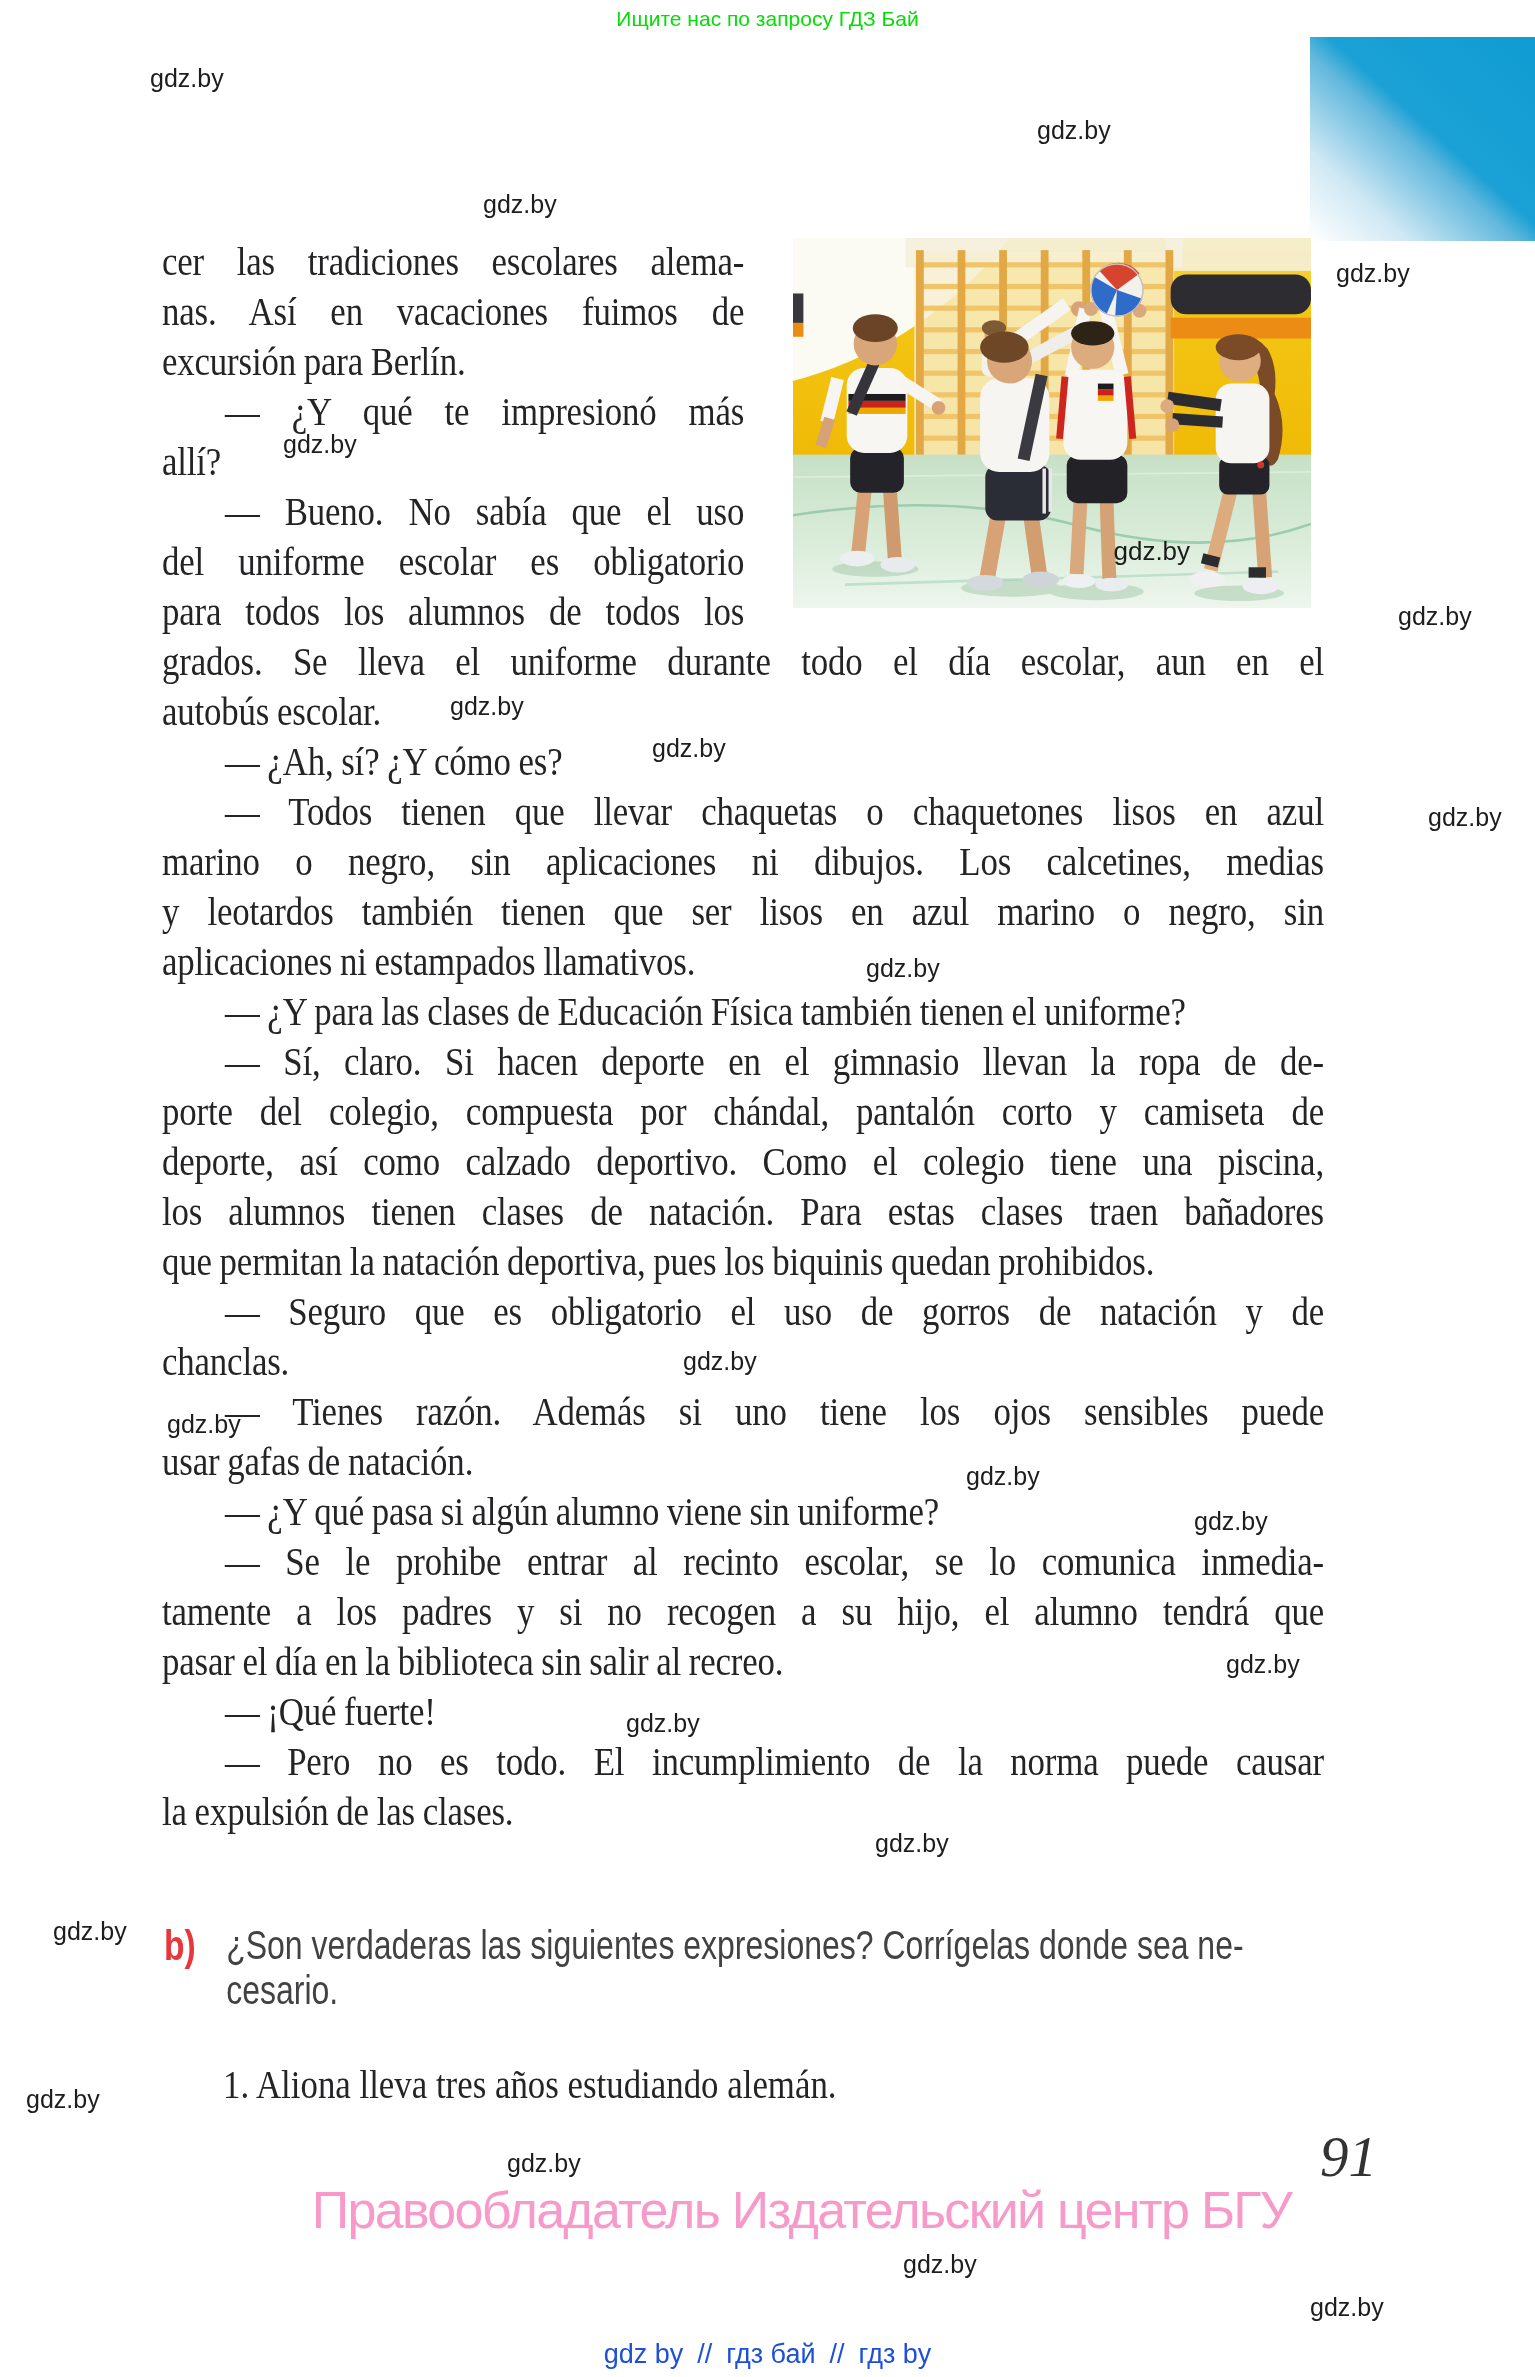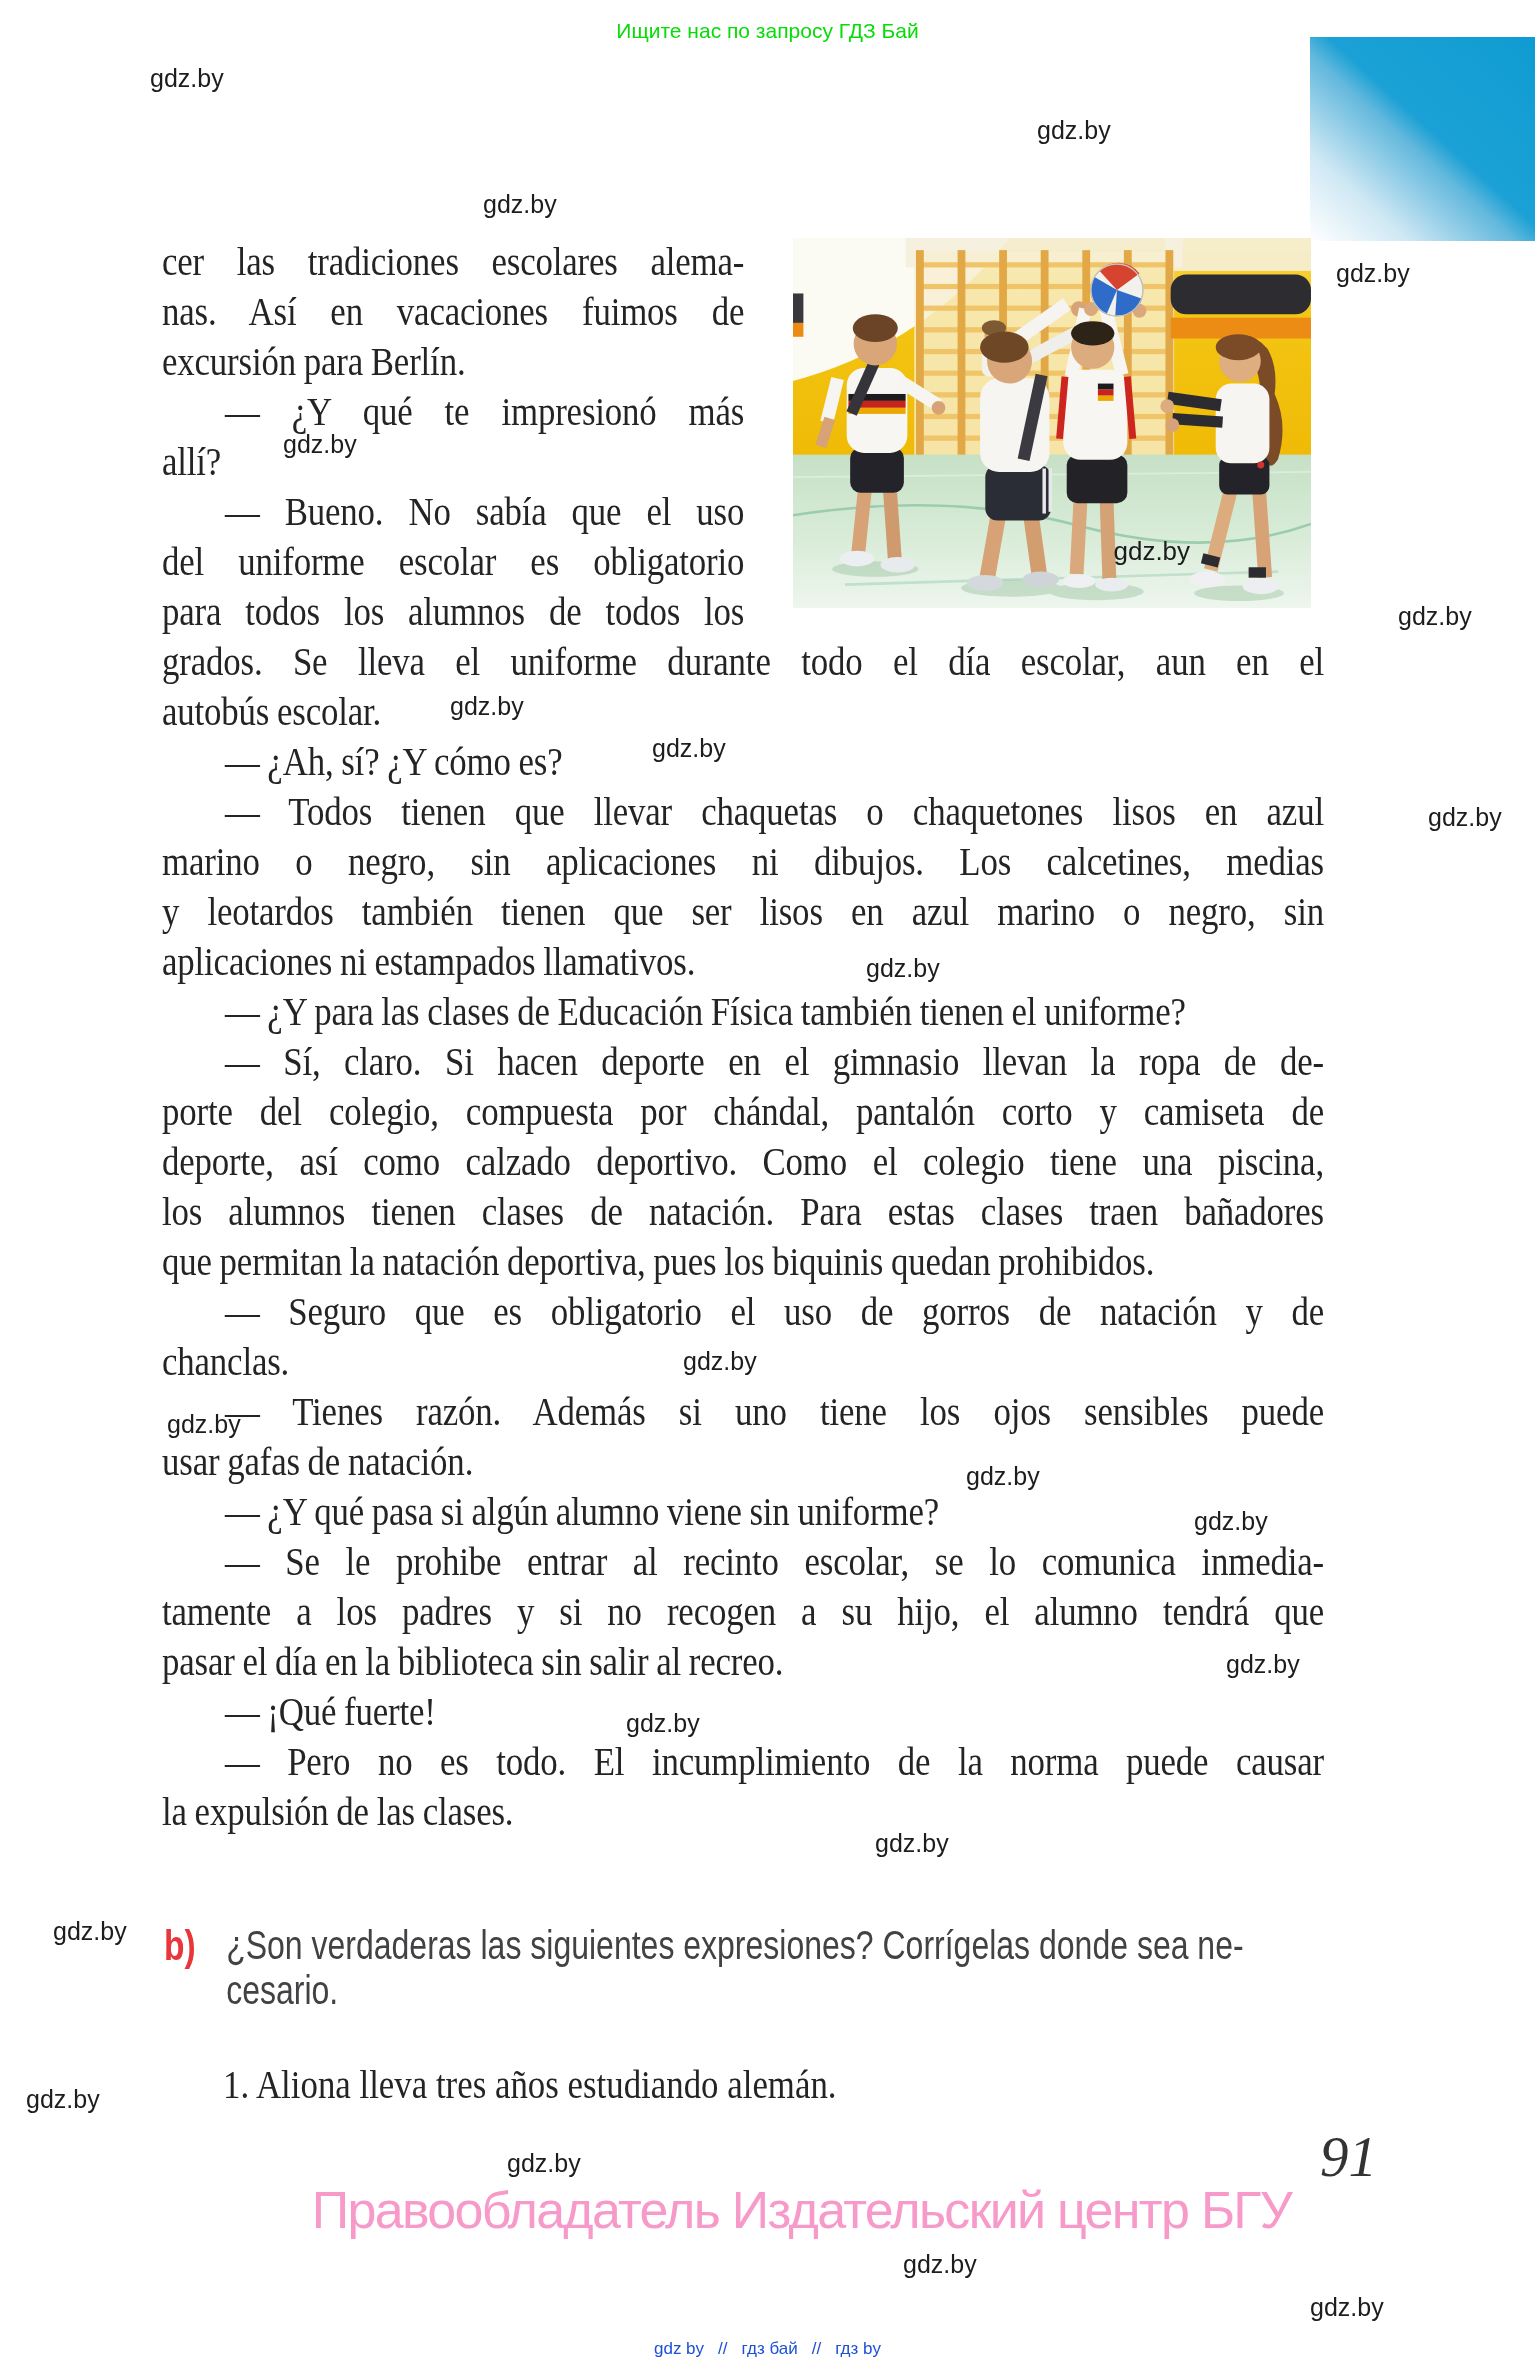--- a/index.html
+++ b/index.html
@@ -3,21 +3,21 @@
 <meta charset="utf-8">
 <style>
   html,body { margin:0; padding:0; background:#888; }
   #page {
     position:relative; width:1535px; height:2377px;
     background:#ffffff; overflow:hidden;
     font-family:"Liberation Serif", serif;
   }
   
   #top-banner {
-    position:absolute; top:19px; left:0; width:100%;
+    position:absolute; top:7px; left:0; width:100%;
     text-align:center; font-family:"Liberation Sans", sans-serif;
     font-size:21px; color:#07dc07;
   }
   
   #blue-square {
     position:absolute; left:1310px; top:37px; width:225px; height:204px;
     background:linear-gradient(to top right, #ffffff 0%, #cfe8f4 22%, #62b8dd 46%, #1ba1d5 54%, #0f9cd2 100%);
   }
   
   .wm {
@@ -68,21 +68,21 @@
   
   #copyright {
     position:absolute; left:0; top:2180px; width:100%;
     text-align:center; font-family:"Liberation Sans", sans-serif;
     font-size:52px; letter-spacing:-1.7px; color:#f79ac9; white-space:nowrap;padding-left:34px;
   }
   
   #footer {
     position:absolute; left:0; top:2339px; width:100%;
     display:flex; justify-content:center; gap:14px;
-    font-family:"Liberation Sans", sans-serif; font-size:17px; color:#1d4fd7;
+    font-family:"Liberation Sans", sans-serif; font-size:27px; color:#1d4fd7;
   }
   #footer span { white-space:nowrap; }
 </style>
 </head>
 <body>
 
 <div id="page">
 
   <div id="top-banner">Ищите нас по запросу ГДЗ Бай</div>
 

